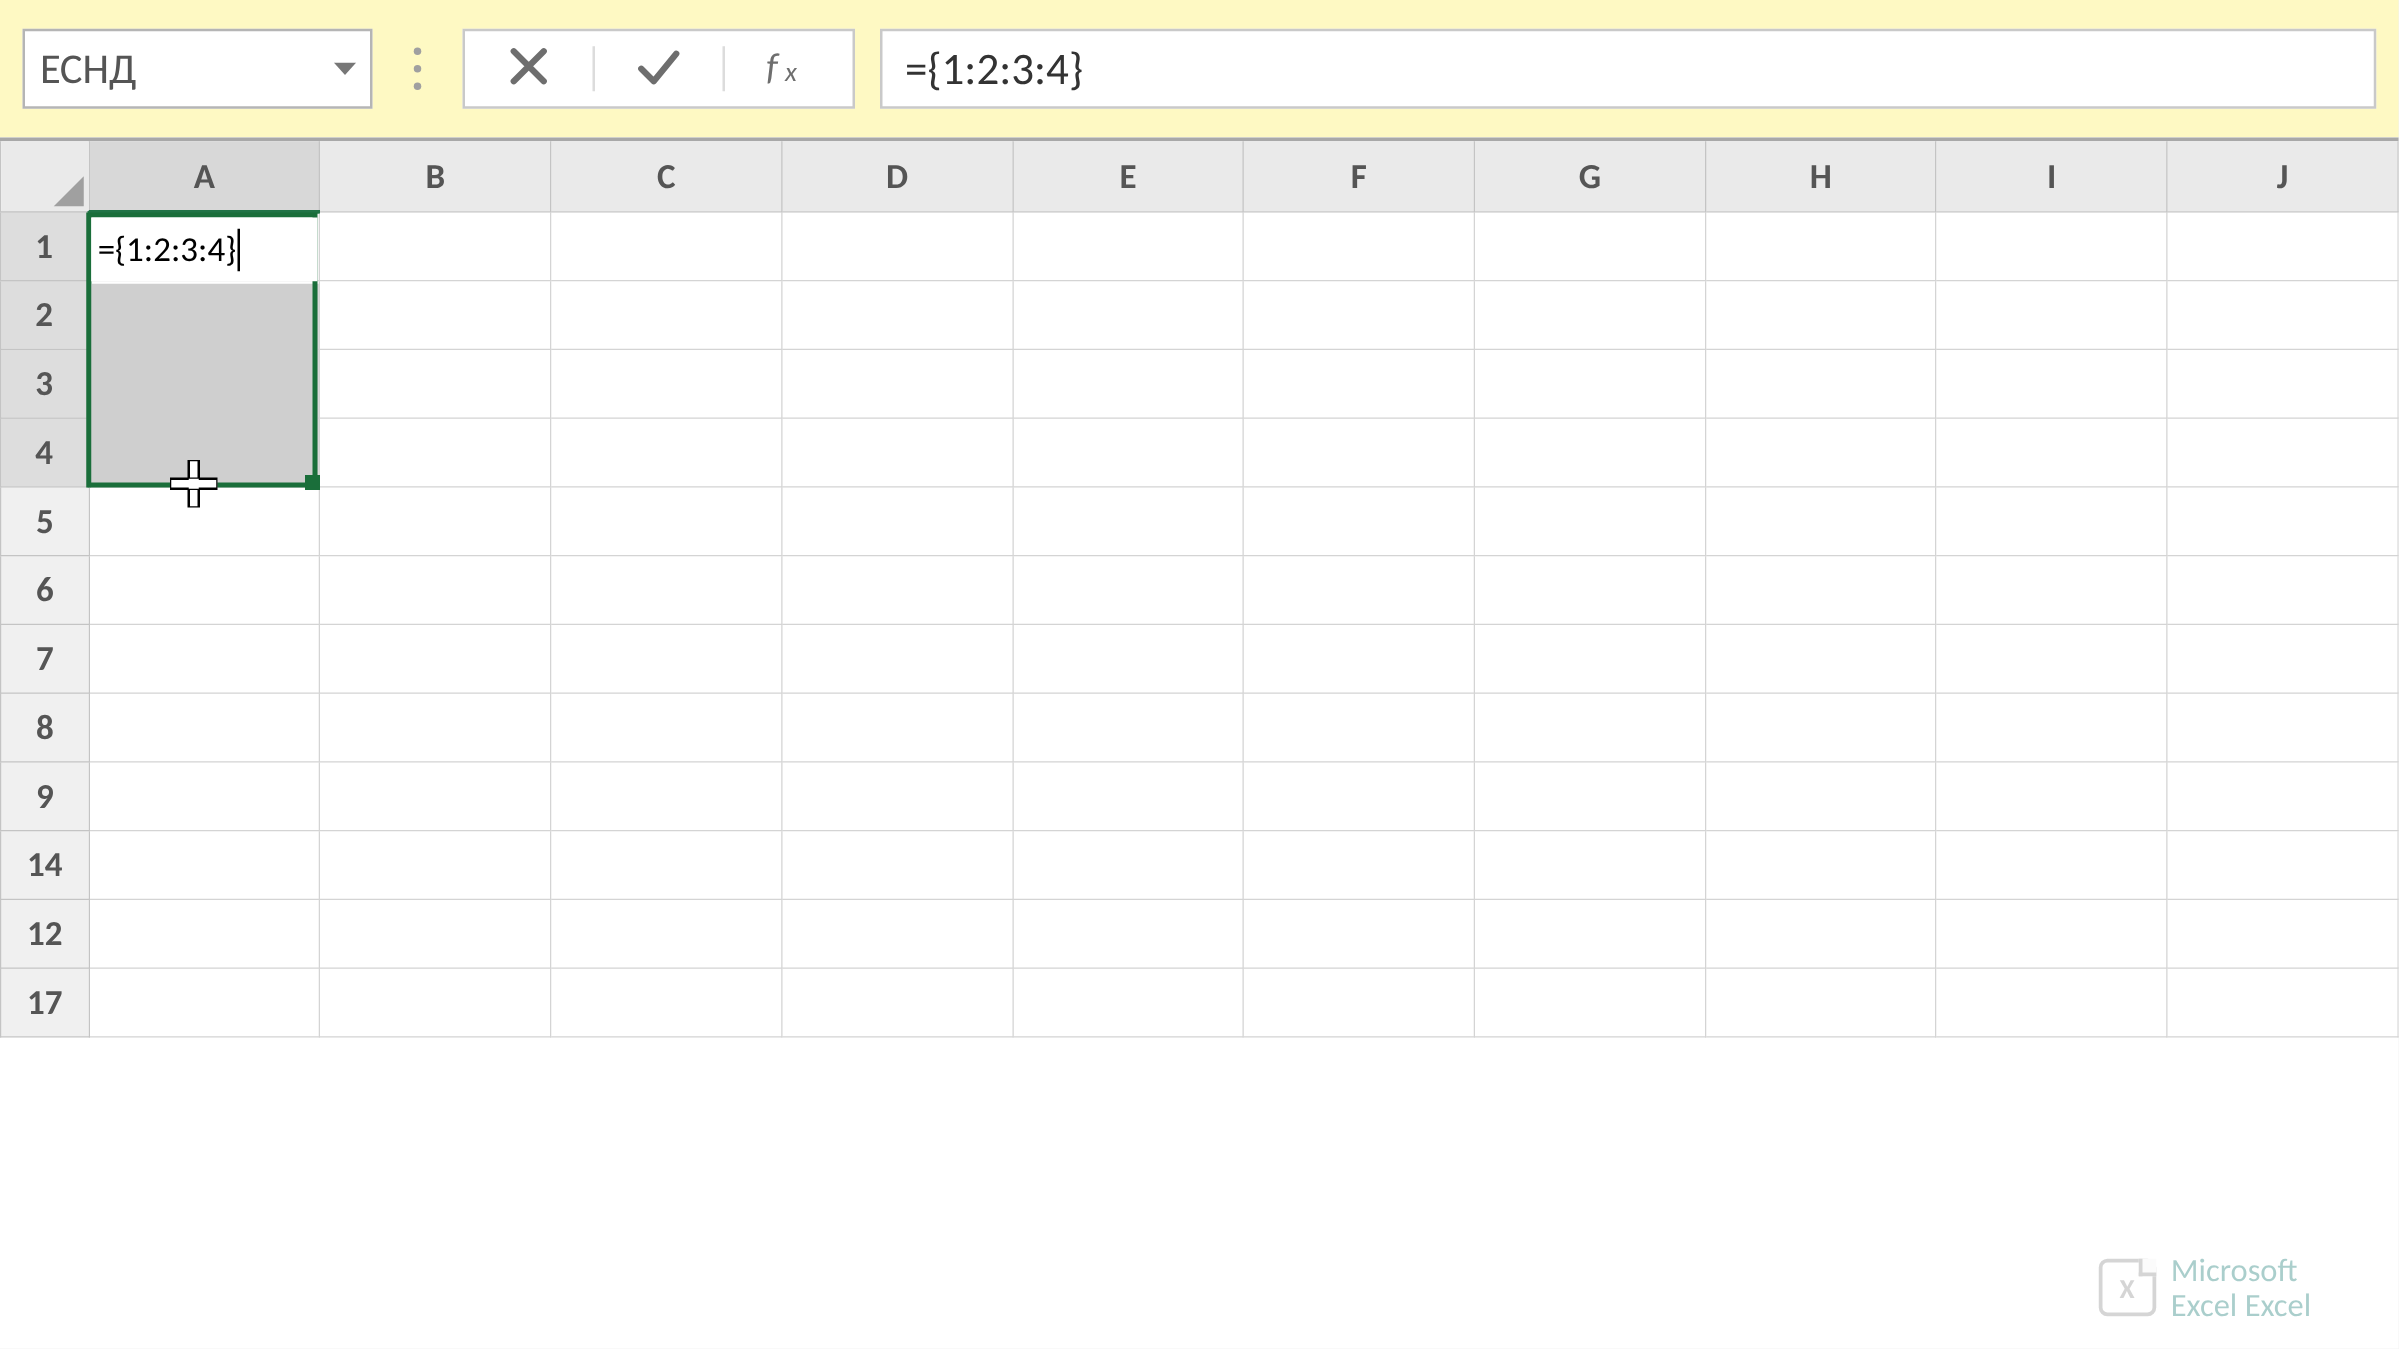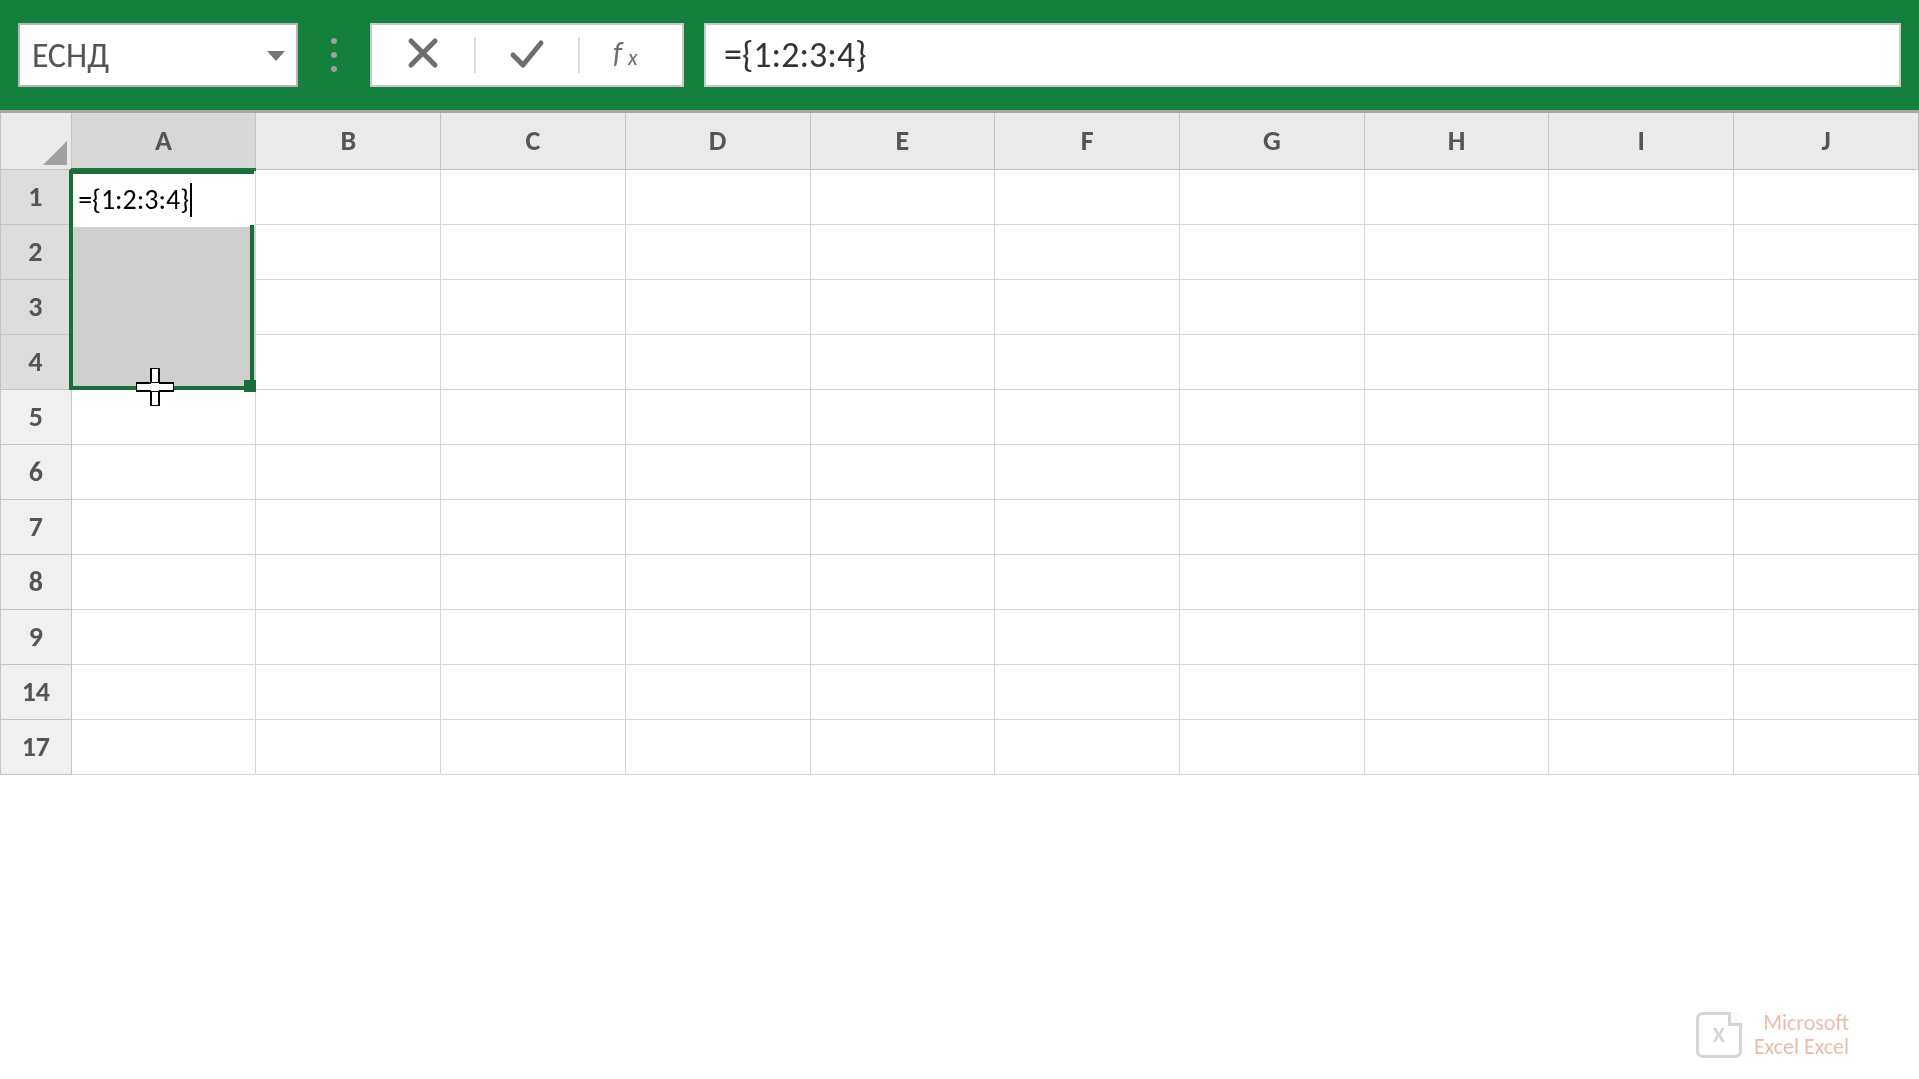--- a/index.html
+++ b/index.html
@@ -3,21 +3,21 @@
 <meta charset="utf-8">
 <style>
 * { box-sizing: border-box; margin: 0; padding: 0; font-family: Calibri, Arial, sans-serif; }
 html, body { width: 1919px; height: 1079px; background: #f0f0f0; overflow: hidden; }
 
 
 .toolbar {
   display: flex;
   align-items: center;
   padding: 20px 18px;
-  background: #15803d;
+  background: #fef9c3;
   height: 110px;
   gap: 20px;
 }
 
 
 .namebox-wrap {
   position: relative;
   width: 280px;
   height: 64px;
   background: #fff;
@@ -221,21 +221,21 @@
   font-size: 22px; color: #888; font-weight: bold;
   position: relative;
 }
 .watermark .logo .fold {
   position: absolute; top: -3px; right: -3px;
   width: 14px; height: 14px;
   border-left: 3px solid #888;
   border-bottom: 3px solid #888;
   background: #f5f5f5;
 }
-.watermark .txt { font-size: 22px; color: #c2410c; line-height: 1.1; text-align: right; }
+.watermark .txt { font-size: 26px; color: #0f766e; line-height: 1.1; }
 </style>
 </head>
 <body>
 
 <div class="toolbar">
 
   <div class="namebox-wrap">
     <input class="namebox-input" value="ЕСНД" style="">
     <div class="namebox-dropdown">
       <span>
@@ -429,20 +429,33 @@
           <td class="cell"></td>
           <td class="cell"></td>
           <td class="cell"></td>
           <td class="cell"></td>
           <td class="cell"></td>
           <td class="cell"></td>
           <td class="cell"></td>
           <td class="cell"></td>
         </tr>
         <tr>
+          <th class="rowhead">12</th>
+          <td class="cell"></td>
+          <td class="cell"></td>
+          <td class="cell"></td>
+          <td class="cell"></td>
+          <td class="cell"></td>
+          <td class="cell"></td>
+          <td class="cell"></td>
+          <td class="cell"></td>
+          <td class="cell"></td>
+          <td class="cell"></td>
+        </tr>
+        <tr>
           <th class="rowhead">17</th>
           <td class="cell"></td>
           <td class="cell"></td>
           <td class="cell"></td>
           <td class="cell"></td>
           <td class="cell"></td>
           <td class="cell"></td>
           <td class="cell"></td>
           <td class="cell"></td>
           <td class="cell"></td>

